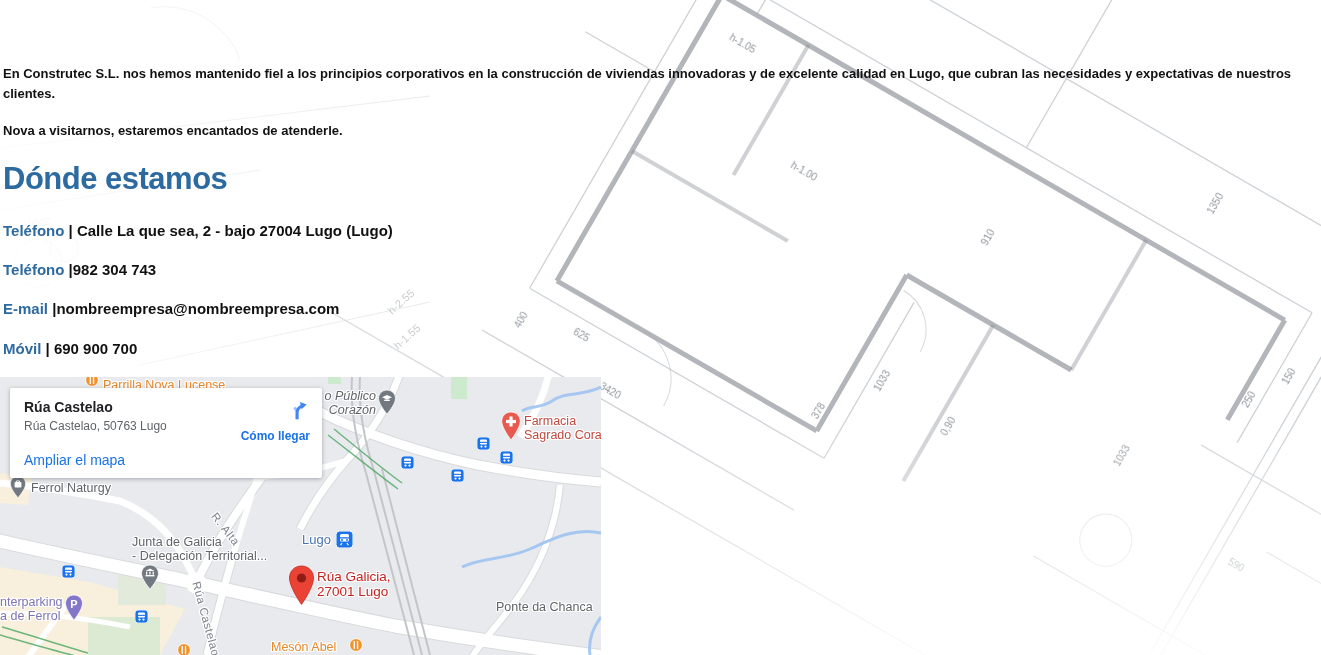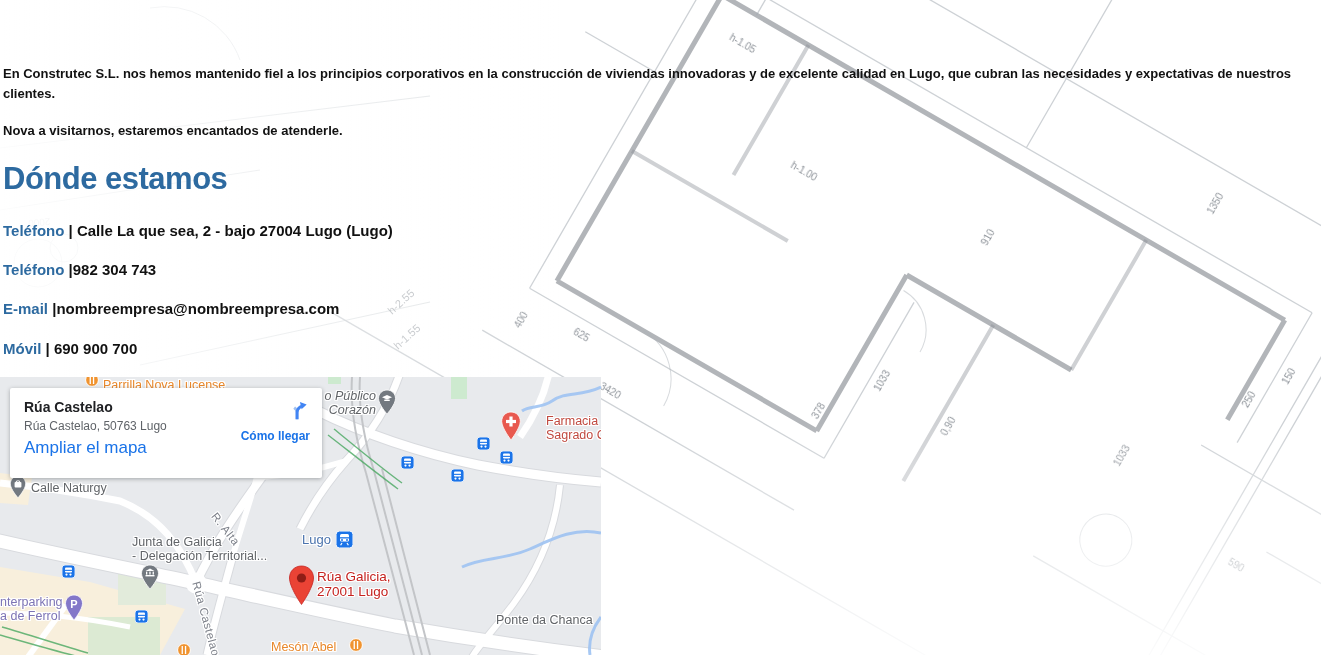--- a/index.html
+++ b/index.html
@@ -31,35 +31,35 @@
   
   .map{position:absolute;left:0;top:377px;width:601px;height:278px;overflow:hidden;
        background:#e8eaed;z-index:3;}
   .map .base{position:absolute;left:0;top:0;}
   .micon{position:absolute;z-index:10;line-height:0;}
   .poi{position:absolute;z-index:11;font-size:12.5px;line-height:14px;color:var(--gray-poi);
        white-space:nowrap;
        text-shadow:-1px -1px 0 #fff,1px -1px 0 #fff,-1px 1px 0 #fff,1px 1px 0 #fff,
                    0 1px 0 #fff,0 -1px 0 #fff,1px 0 0 #fff,-1px 0 0 #fff;}
   .poi.orange{color:var(--poi-orange);}
-  .poi.red{color:var(--farm-red);margin-left:22px;}
+  .poi.red{color:var(--farm-red);}
   .poi.purple{color:#7d74b5;}
   .poi.right{text-align:right;font-style:italic;}
   .poi.street{font-size:11.5px;color:var(--street);letter-spacing:.6px;font-weight:normal;}
   .poi.station{font-size:13px;color:#4a73ad;}
   .poi.marker-lbl{font-size:13.5px;color:#c5221f;line-height:15px;}
   .rot-alta{transform:rotate(52deg);transform-origin:left center;}
   .rot-cast{transform:rotate(75deg);transform-origin:left top;}
   
   .card{position:absolute;left:10px;top:11px;width:312px;height:90px;background:#fff;
         border-radius:2px;box-shadow:0 1px 4px rgba(60,64,67,.4);z-index:30;
         box-sizing:border-box;padding:11px 14px;}
   .card .t{font-size:14px;font-weight:bold;color:#202124;}
   .card .s{font-size:12px;color:#5f6368;margin-top:4px;}
-  .card .expand{font-size:17px;color:var(--link);margin-top:5px;display:inline-block;cursor:pointer;}
+  .card .expand{font-size:14px;color:var(--link);margin-top:19px;display:inline-block;cursor:pointer;}
   .card .dir{position:absolute;right:12px;top:11px;width:86px;text-align:right;cursor:pointer;font-weight:bold;}
   .card .dir .dlbl{font-size:12px;color:var(--link);margin-top:3px;}
 </style>
 </head>
 <body>
 
 <div class="page">
 
   <svg class="blueprint" width="1321" height="655" viewBox="0 0 1321 655" aria-hidden="true">
     <defs>
@@ -308,37 +308,37 @@
 
     <div class="poi orange" style="left:103px;top:1px">Parrilla Nova Lucense</div>
     <div class="poi right" style="left:300px;top:12px;width:76px">
       <div>o Público</div>
       <div>Corazón</div>
     </div>
     <div class="poi red" style="left:524px;top:37px">
       <div>Farmacia</div>
       <div>Sagrado Cora</div>
     </div>
-    <div class="poi" style="left:31px;top:104px">Calle Naturgy</div>
+    <div class="poi" style="left:31px;top:104px">Ferrol Naturgy</div>
     <div class="poi" style="left:132px;top:158px">
       <div>Junta de Galicia</div>
       <div>- Delegación Territorial...</div>
     </div>
     <div class="poi street rot-alta" style="left:214px;top:130px">R. Alta</div>
     <div class="poi street rot-cast" style="left:203px;top:203px">Rúa Castelao</div>
     <div class="poi purple" style="left:0px;top:218px">
       <div>nterparking</div>
       <div>a de Ferrol</div>
     </div>
     <div class="poi station" style="left:302px;top:156px">Lugo</div>
     <div class="poi marker-lbl" style="left:317px;top:192px">
       <div>Rúa Galicia,</div>
       <div>27001 Lugo</div>
     </div>
-    <div class="poi" style="left:496px;top:236px">Ponte da Chanca</div>
+    <div class="poi" style="left:496px;top:223px">Ponte da Chanca</div>
     <div class="poi orange" style="left:271px;top:263px">Mesón Abel</div>
 
     <div class="card">
       <div class="t">Rúa Castelao</div>
       <div class="s">Rúa Castelao, 50763 Lugo</div>
       <a class="expand">Ampliar el mapa</a>
       <div class="dir">
         <span style="line-height:0;display:inline-block">
           <svg width="23" height="23" viewBox="0 0 24 24">
               <path d="M10.5 21 V14 C10.5 11.5 9.5 10.5 7.5 9" fill="none" stroke="#9fc0f2" stroke-width="3"></path>

